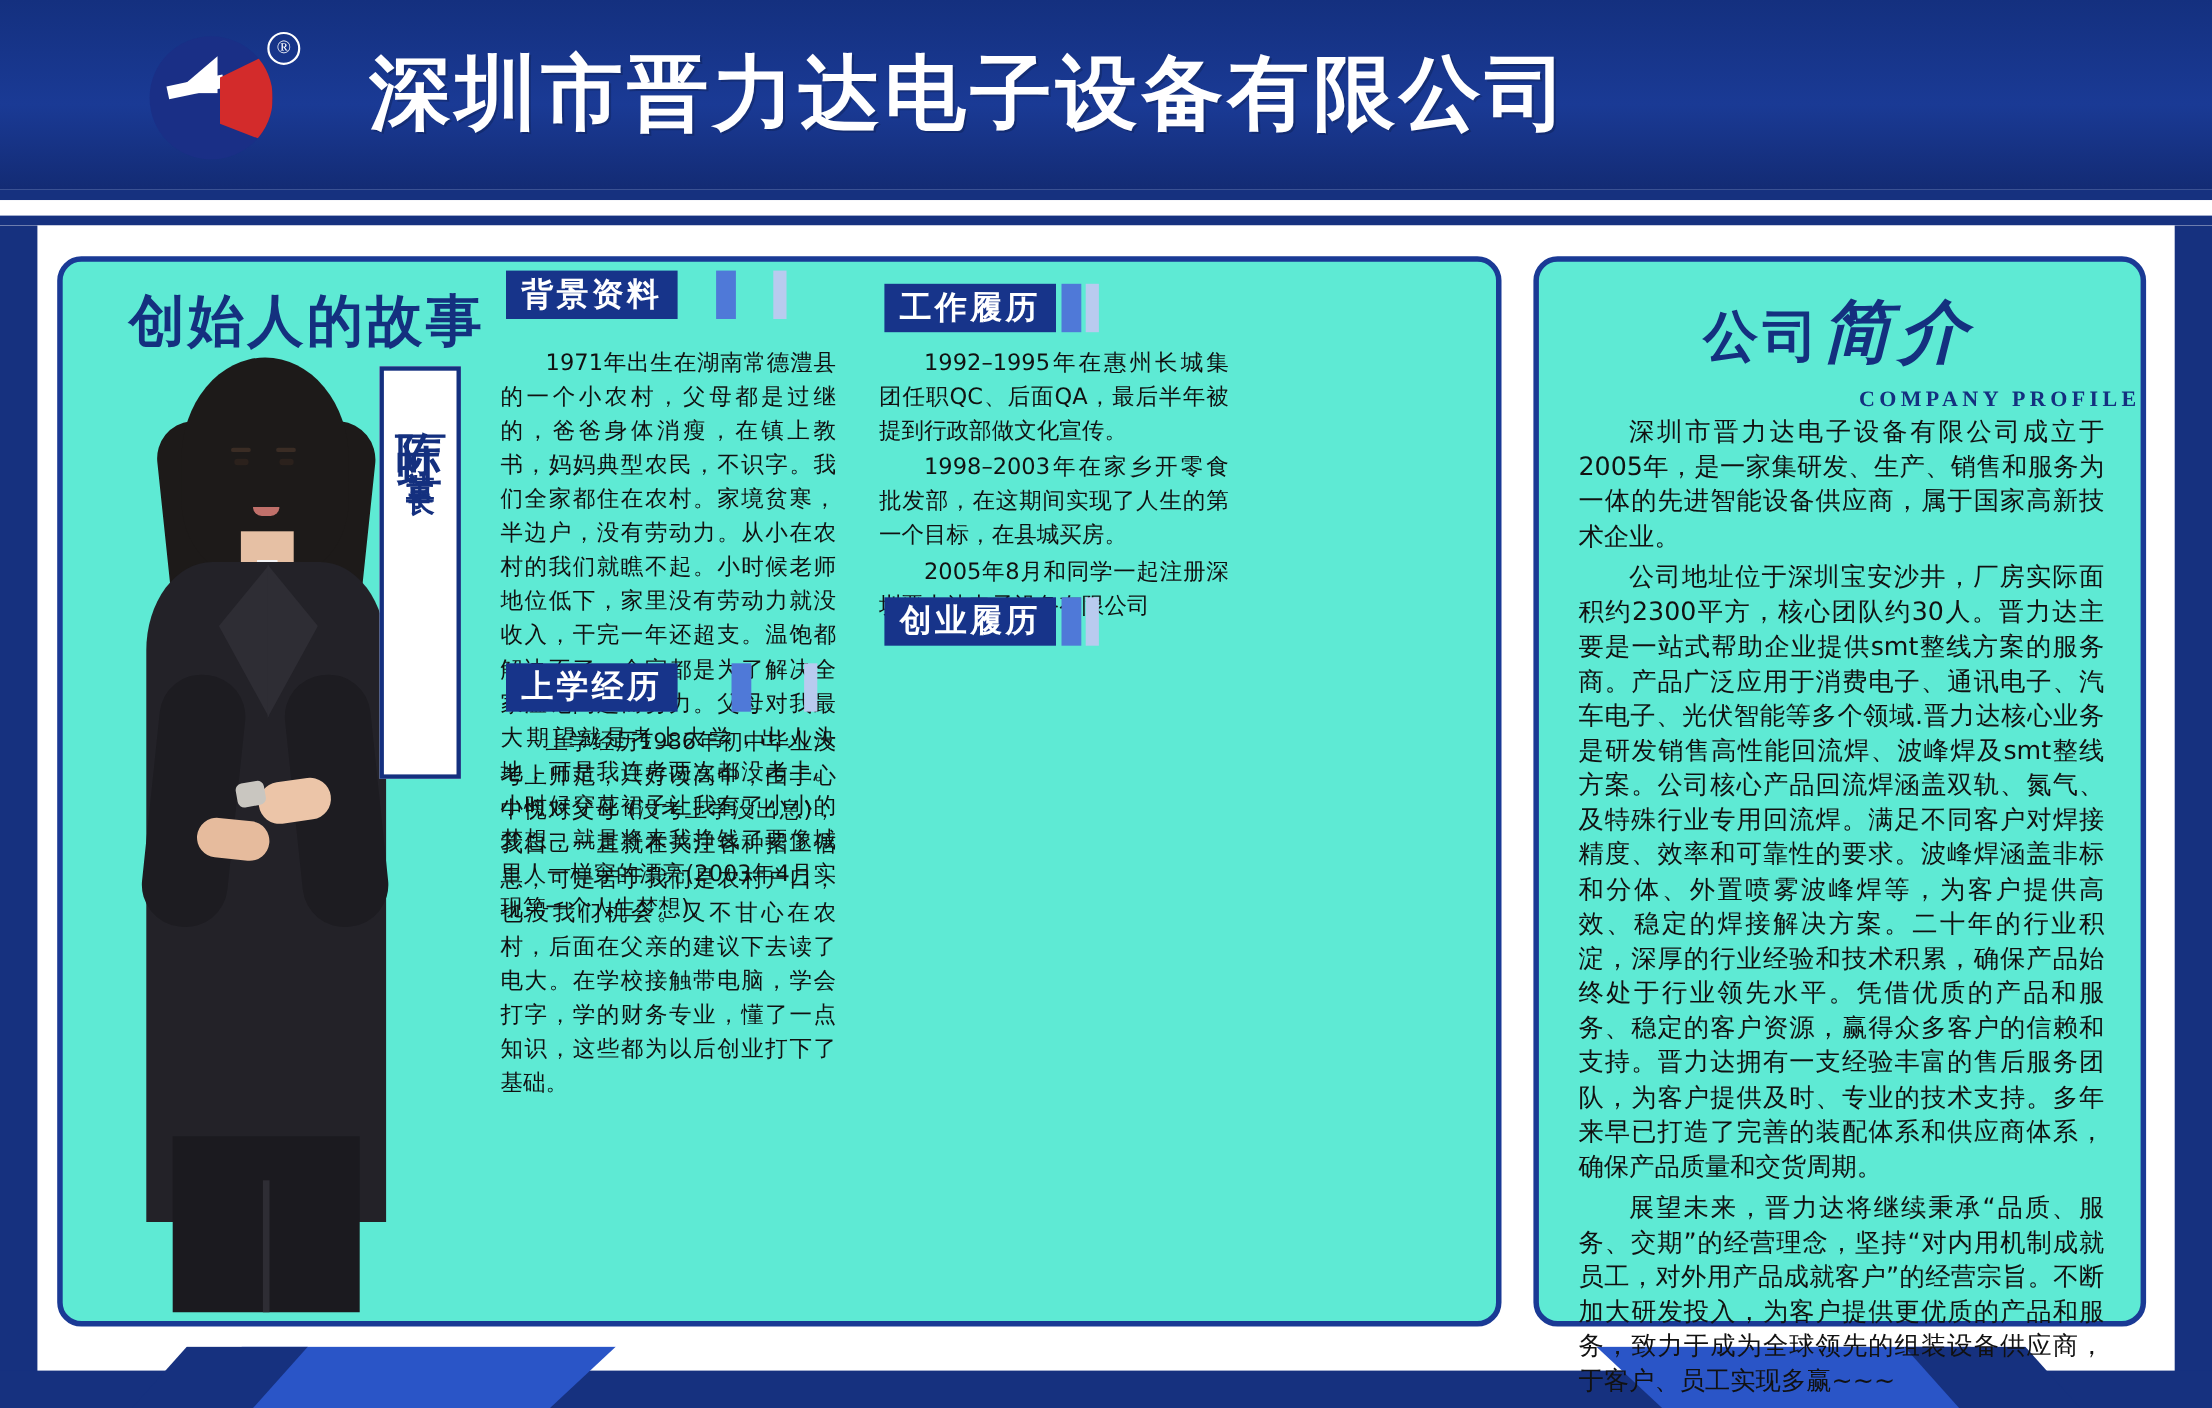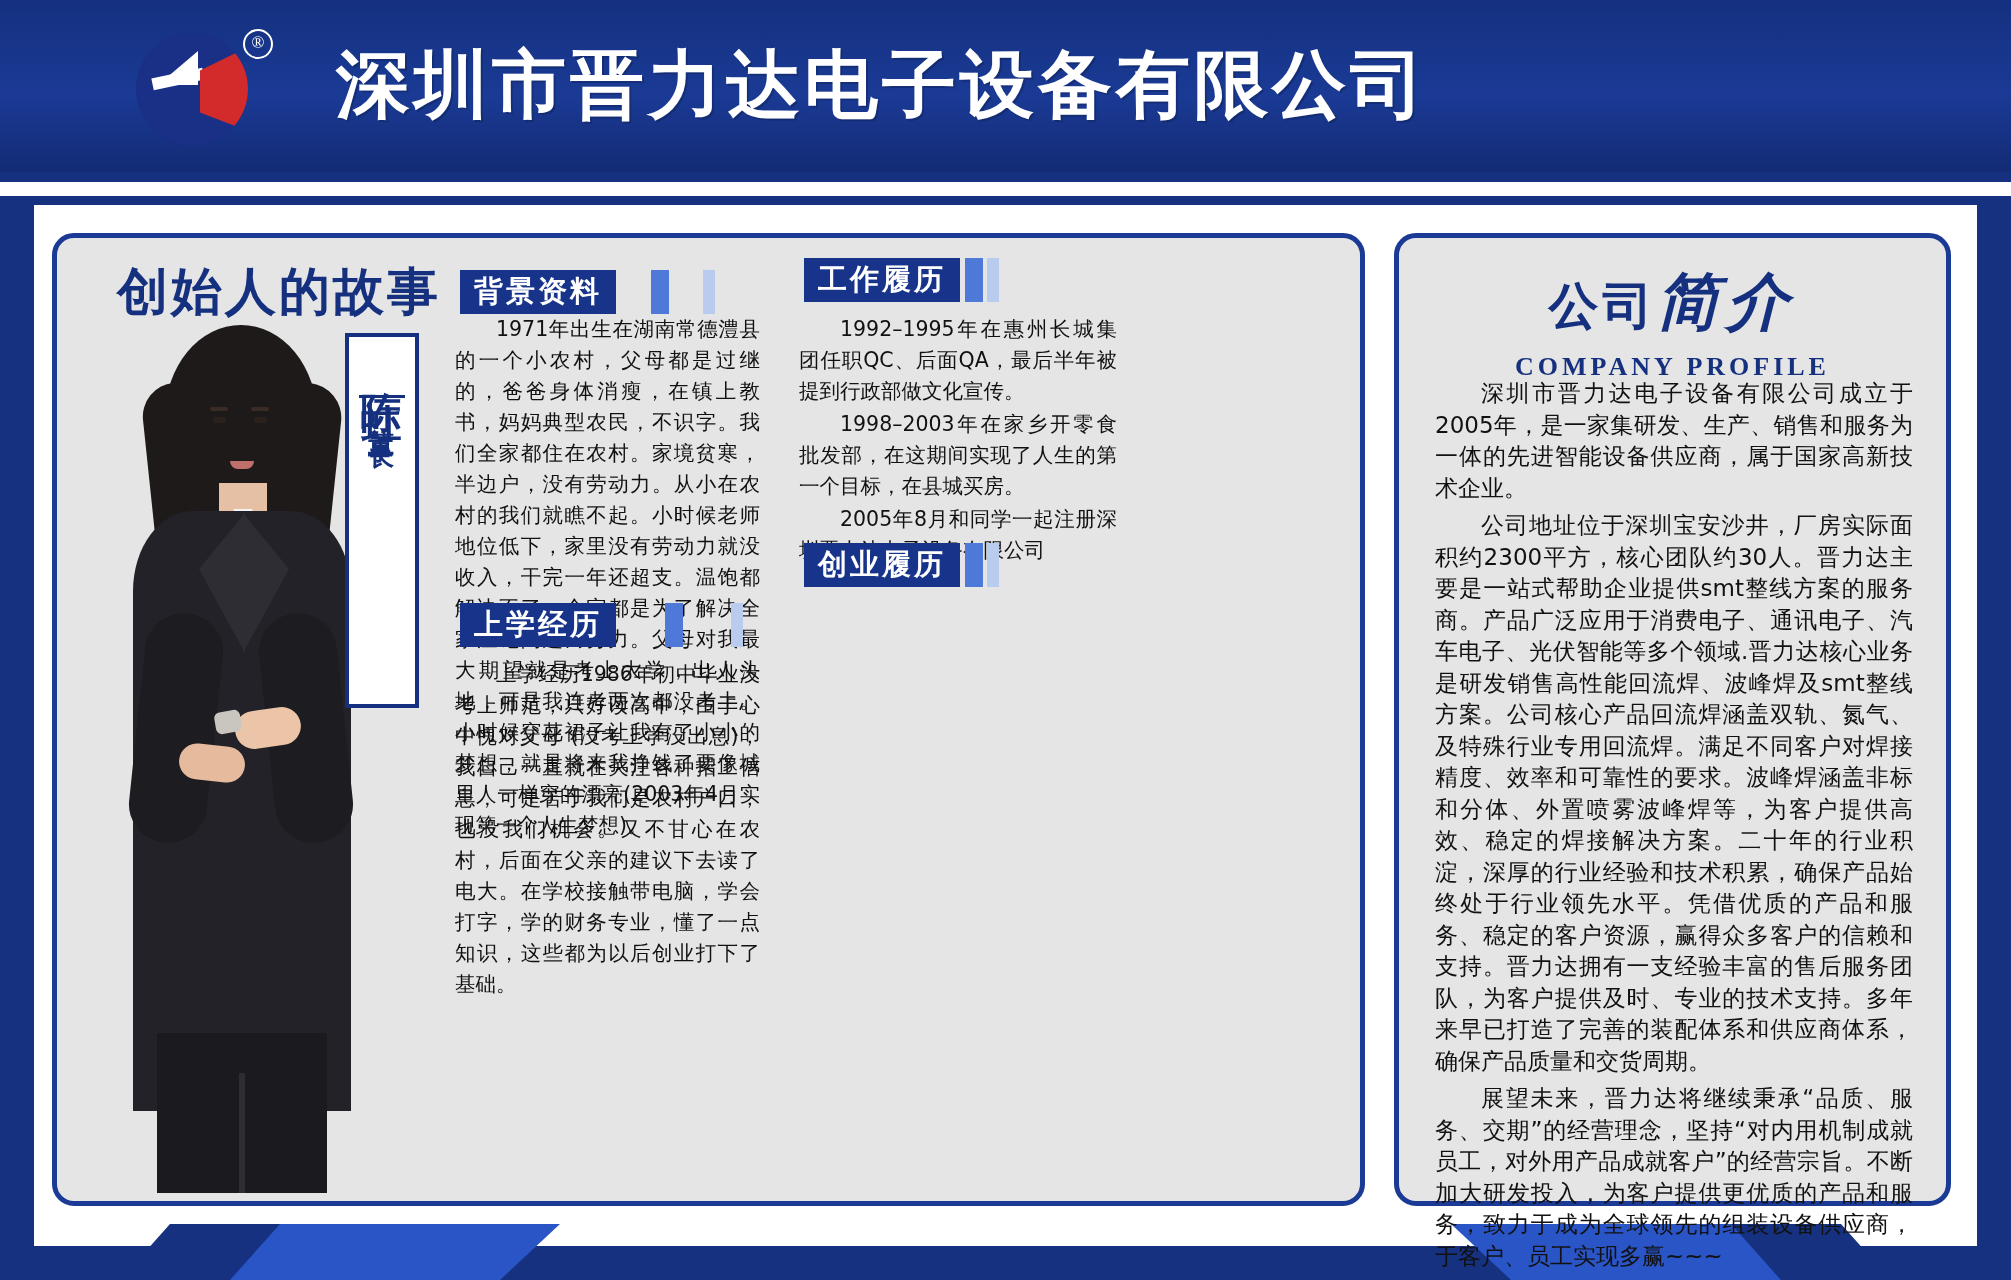--- a/index.html
+++ b/index.html
@@ -165,21 +165,21 @@
     right: 120px; bottom: 0;
     width: 160px; height: 56px;
     background: #16317f;
     clip-path: polygon(50px 0, 100% 0, calc(100% - 50px) 100%, 0 100%);
     transform: scaleX(-1);
   }
 
   
   .panel {
     position: absolute;
-    background: #e5e5e5;
+    background: #5eead4;
     border: 5px solid #1a3a95;
     border-radius: 22px;
     box-sizing: border-box;
   }
   .panel-left {
     left: 52px; top: 233px;
     width: 1313px; height: 973px;
   }
   .panel-right {
     left: 1394px; top: 233px;
@@ -426,21 +426,21 @@
     color: #111111;
     font-family: "DejaVu Sans", "Liberation Sans", sans-serif;
     text-align: justify;
   }
   .col-text p {
     margin: 0 0 2px 0;
     text-indent: 2em;
   }
 
   
-  .head-bg    { left: 403px; top: 32px; gap: 30px; }
+  .head-bg    { left: 403px; top: 8px; gap: 30px; }
   .head-work  { left: 747px; top: 20px; }
   .head-school{ left: 403px; top: 365px; gap: 44px; }
   .head-start { left: 747px; top: 305px; }
 
   .txt-bg     { left: 398px; top: 76px;  width: 305px; }
   .txt-school { left: 398px; top: 421px; width: 305px; }
   .txt-work   { left: 742px; top: 76px;  width: 318px; }
   .txt-start  { left: 742px; top: 361px; width: 318px; }
 
   
@@ -474,25 +474,26 @@
     display: inline-block;
   }
   .pt-cn .script {
     font-family: "DejaVu Serif", "Liberation Serif", serif;
     font-style: italic;
     font-size: 62px;
     letter-spacing: 8px;
   }
   .pt-en {
     margin-top: 8px;
-    font-size: 26px;
+    font-size: 20px;
     font-weight: bold;
     color: #14307f;
     letter-spacing: 4px;
     font-family: "Liberation Serif", serif;
+    text-align: right;
   }
   .profile-body {
     position: absolute;
     left: 36px; top: 140px;
     width: 478px;
     font-size: 23px;
     line-height: 31.5px;
     color: #111111;
     text-align: justify;
     font-family: "DejaVu Sans", "Liberation Sans", sans-serif;

